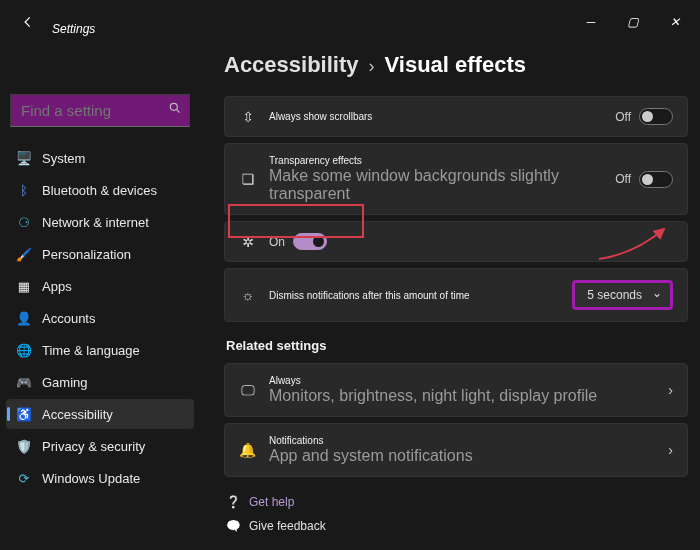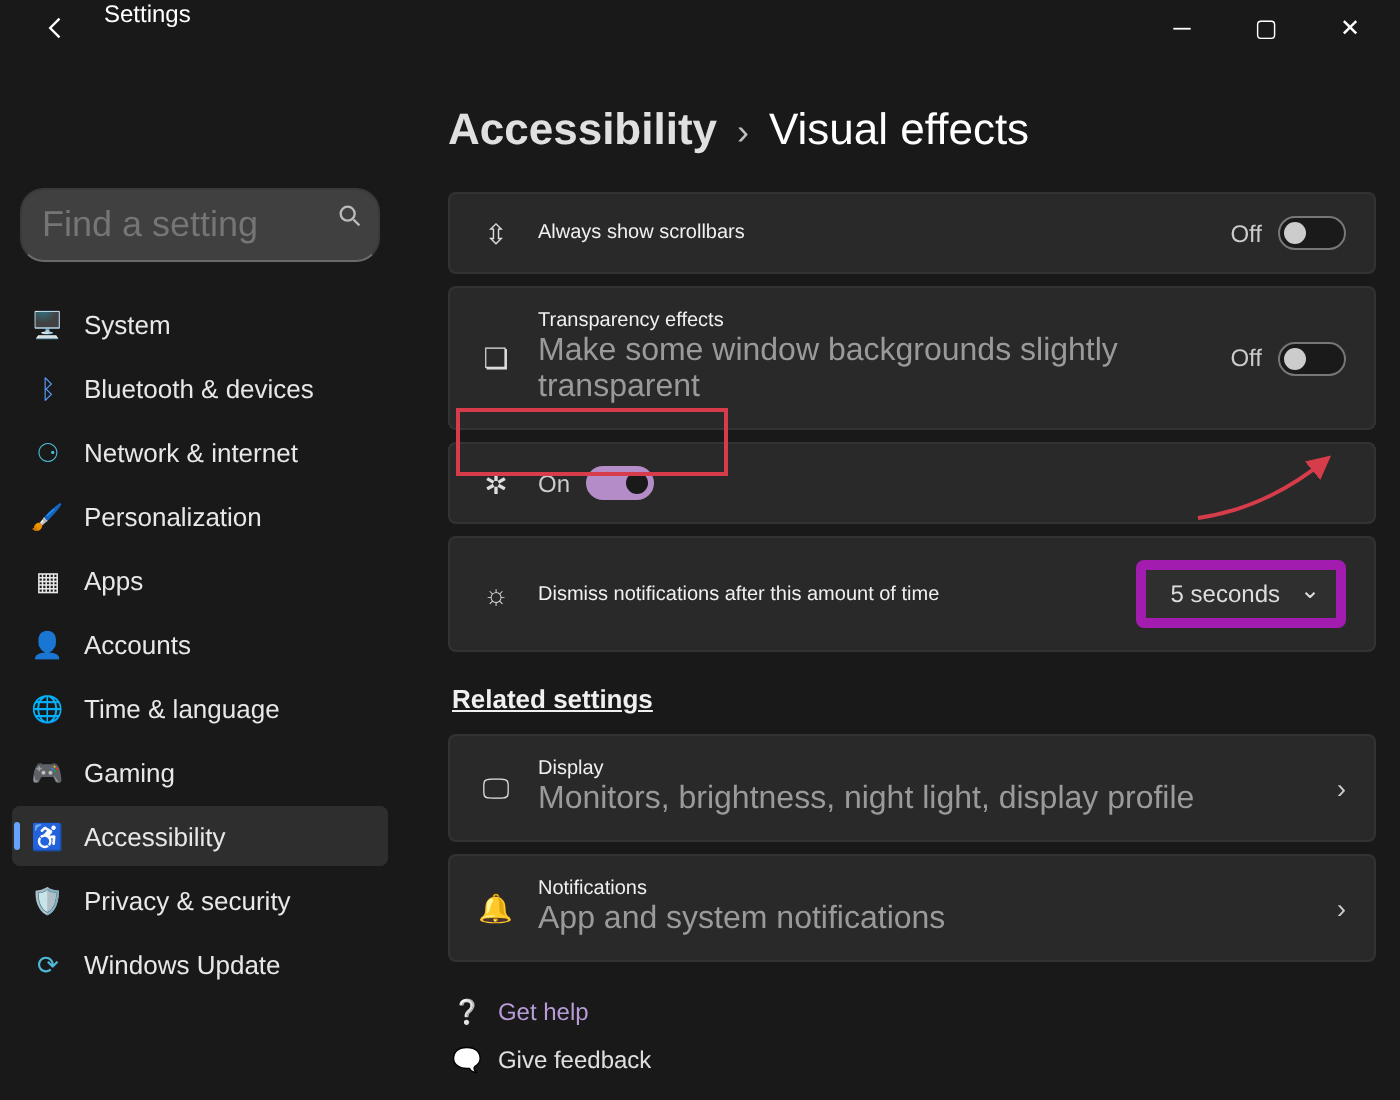--- a/index.html
+++ b/index.html
@@ -7,78 +7,79 @@
     background: #191919;
     color: #ffffff;
     font-family: "Segoe UI", sans-serif;
     font-size: 13px;
     width: 700px;
     height: 550px;
     overflow: hidden;
   }
   .titlebar {
     display: flex;
-    align-items: flex-start;
+    align-items: flex-end;
     height: 36px;
     padding: 0 4px 0 14px;
+    font-style: italic;
   }
   .back-btn { width:28px; height:28px; display:flex; align-items:center; justify-content:center; color:#fff; }
   .title { font-size:12px; margin-left:10px; }
   .winctrl { margin-left:auto; display:flex; gap:0; }
   .winctrl span { width:42px; height:28px; display:flex; align-items:center; justify-content:center; font-size:12px; color:#fff; }
   .layout { display:flex; height: calc(100% - 36px); }
   .sidebar { width: 200px; padding: 8px 6px 8px 6px; display:flex; flex-direction:column; gap:2px; }
   .search-wrap { position:relative; margin: 50px 4px 14px 4px; }
   .search {
-    width:100%; background:#404040; border:1px solid #3a3a3a; border-bottom:1px solid #6a6a6a;
-    border-radius:12px; color:#bbb; padding:7px 30px 7px 10px; font-size:18px; outline:none;
+    width:100%; background:#701a75; border:1px solid #3a3a3a; border-bottom:1px solid #6a6a6a;
+    border-radius:1px; color:#bbb; padding:7px 30px 7px 10px; font-size:15px; outline:none;
   }
   .search-icon { position:absolute; right:8px; top:7px; color:#bbb; }
   .nav-item {
     display:flex; align-items:center; gap:10px; padding:7px 10px; border-radius:4px;
     color:#e8e8e8; font-size:13px;
   }
   .nav-item.active { background:#2e2e2e; position:relative; }
   .nav-item.active::before {
     content:""; position:absolute; left:1px; top:8px; bottom:8px; width:3px; background:#66a3ff; border-radius:2px;
   }
   .nav-icon { width:16px; height:16px; display:flex; align-items:center; justify-content:center; font-size:13px; }
   .main { flex:1; padding: 0 12px 0 24px; overflow:auto; }
   .crumbs { display:flex; align-items:baseline; gap:10px; margin: 16px 0 18px 0; }
   .crumb-main { font-size:22px; font-weight:600; color:#e0e0e0; }
   .crumb-sep { font-size:18px; color:#c0c0c0; }
-  .crumb-sub { font-size:22px; font-weight:400; color:#ffffff; }
+  .crumb-sub { font-size:22px; font-weight:700; color:#ffffff; }
   .card {
     background:#292929; border:1px solid #333; border-radius:4px; padding:11px 14px;
     display:flex; align-items:center; gap:12px; margin-bottom:6px;
   }
   .card .ci { width:18px; display:flex; justify-content:center; color:#ddd; font-size:14px; }
   .card .ct { flex:1; }
   .card .ct .tt { font-size:10px; color:#f0f0f0; }
   .card .ct .sb { font-size:16px; color:#9a9a9a; margin-top:1px; }
   .card .ctrl { display:flex; align-items:center; gap:8px; color:#ccc; font-size:12px; }
   .toggle {
     width:34px; height:17px; border-radius:10px; background:#1a1a1a; border:1px solid #777; position:relative;
   }
   .toggle .knob { width:11px; height:11px; border-radius:50%; background:#ccc; position:absolute; top:2px; left:2px; }
   .toggle.on { background:#b48cc8; border-color:#b48cc8; }
   .toggle.on .knob { left:auto; right:2px; background:#1a1a1a; }
   .dropdown {
-    background:#2f2f2f; border:5px solid #a21caf; border-radius:4px; padding:5px 28px 5px 12px;
+    background:#2f2f2f; border:3px solid #a21caf; border-radius:4px; padding:5px 28px 5px 12px;
     font-size:12px; color:#ddd; position:relative;
   }
   .dropdown::after { content:"⌄"; position:absolute; right:8px; top:3px; font-size:12px; }
   .chev { font-size:14px; color:#ccc; }
   .highlight-box {
     position:absolute; border:2px solid #d63c4a; pointer-events:none;
   }
   .arrow {
     position:absolute; pointer-events:none;
   }
-  .section-h { font-size:13px; font-weight:600; margin:16px 0 10px 2px; color:#f0f0f0;text-decoration:underline; }
+  .section-h { font-size:13px; font-weight:600; margin:16px 0 10px 2px; color:#f0f0f0; }
   .footer-links { margin-top:18px; display:flex; flex-direction:column; gap:10px; padding-left:2px;}
   .footer-links a { color:#b89cd8; font-size:12px; text-decoration:none; display:flex; align-items:center; gap:8px;}
   .footer-links a.plain { color:#e0e0e0; }
   .main-inner { position:relative; }
 </style>
 </head>
 <body>
 
 <div class="titlebar">
   <span class="back-btn">
@@ -205,21 +206,21 @@
         <div class="ctrl">
           <div class="dropdown"><span>5 seconds</span></div>
         </div>
       </div>
 
       <div class="section-h">Related settings</div>
 
       <div class="card">
         <span class="ci">🖵</span>
         <div class="ct">
-          <div class="tt">Display</div>
+          <div class="tt">Always</div>
           <div class="sb">Monitors, brightness, night light, display profile</div>
         </div>
         <span class="chev">›</span>
       </div>
 
       <div class="card">
         <span class="ci">🔔</span>
         <div class="ct">
           <div class="tt">Notifications</div>
           <div class="sb">App and system notifications</div>

